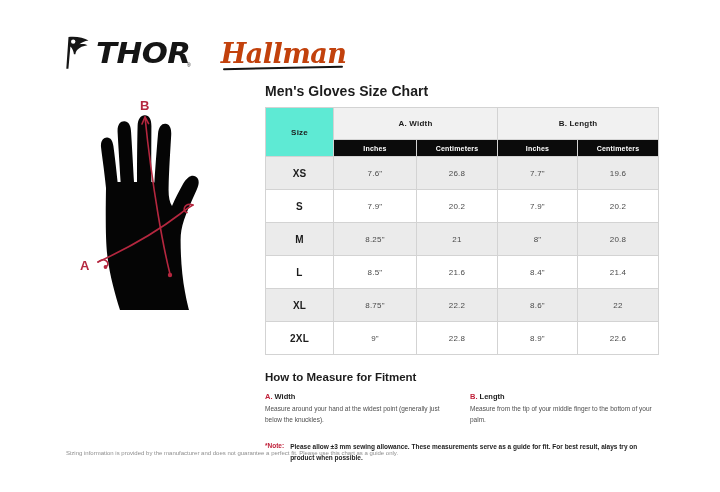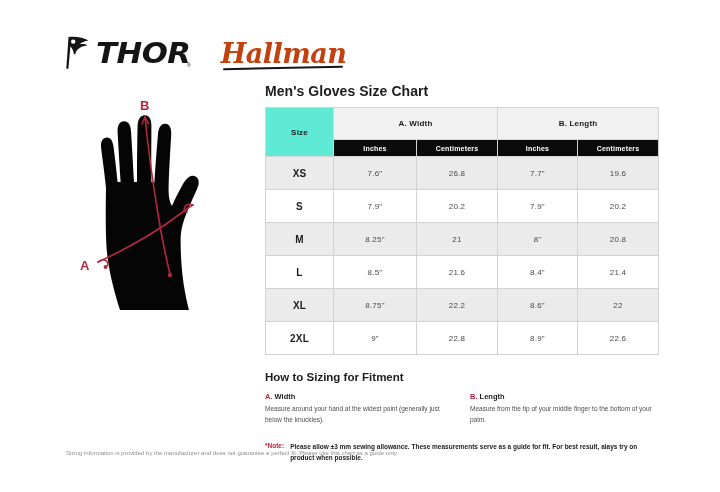--- a/index.html
+++ b/index.html
@@ -359,21 +359,21 @@
         <td class="size-cell">2XL</td>
         <td class="val-cell">9"</td>
         <td class="val-cell">22.8</td>
         <td class="val-cell">8.9"</td>
         <td class="val-cell">22.6</td>
       </tr>
     </tbody>
   </table>
 
   <div id="howto">
-    <h2 id="howto-title">How to Sizing for Fitment</h2>
+    <h2 id="howto-title">How to Measure for Fitment</h2>
 
     <div id="howto-cols">
       <div class="howto-col">
         <div class="howto-head">
           <span class="marker">A.</span>
           <span>Width</span>
         </div>
         <div class="howto-body">Measure around your hand at the widest point (generally just below the knuckles).</div>
       </div>
 

